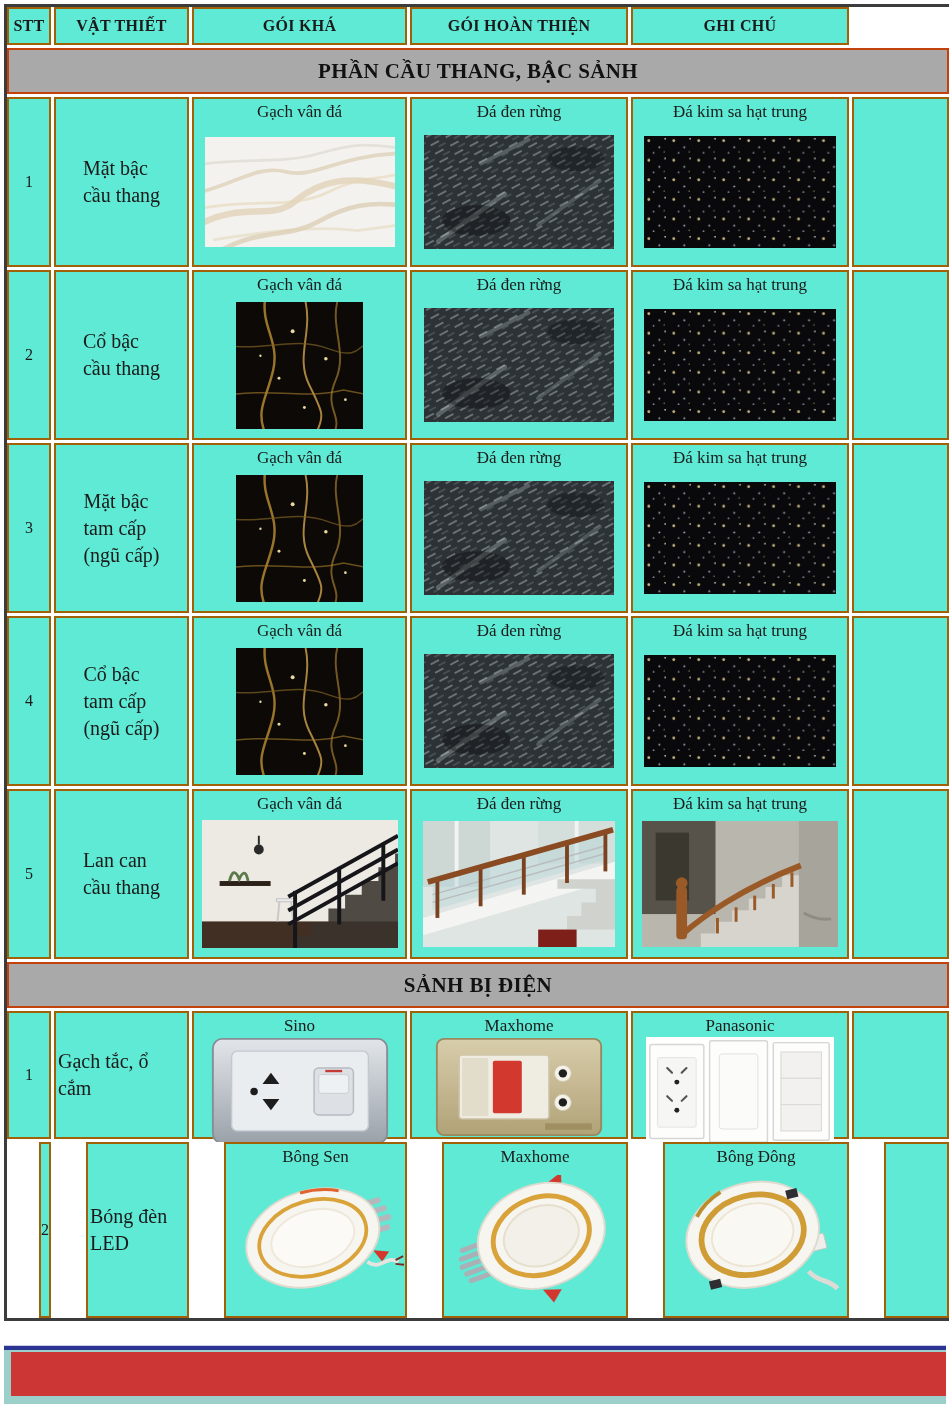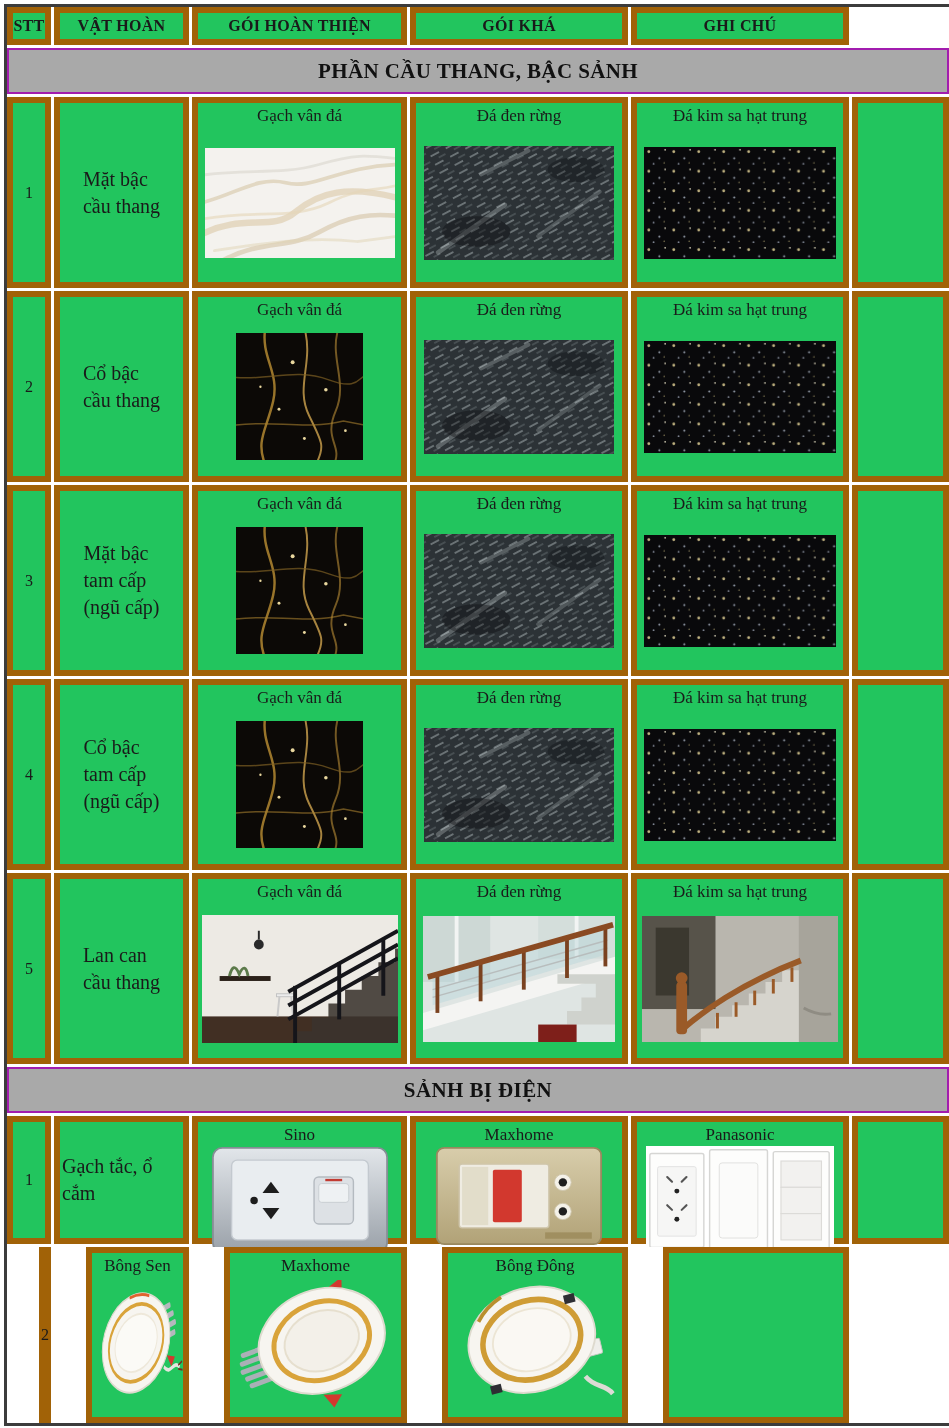--- a/index.html
+++ b/index.html
@@ -13,37 +13,37 @@
   .mtable{
     width:942px;border:3px solid #3c3c3c;background:#ffffff;
     display:flex;flex-direction:column;gap:3px;
   }
   .grid{
     display:grid;
     grid-template-columns:44px 135px 215px 218px 218px 97px;
     gap:3px;background:#ffffff;
   }
   .cell{
-    background:#22c55e;border:6px solid #a16207;
+    background:#5eead4;border:2px solid #a16207;
     display:flex;box-sizing:border-box;min-width:0;
   }
   .header-row .cell{
     align-items:center;justify-content:center;height:38px;
     font-weight:bold;font-size:16px;letter-spacing:.3px;
   }
   .section-band{
-    border:2px solid #a21caf;background:#a9a9a9;height:42px;
+    border:2px solid #c2410c;background:#a9a9a9;height:42px;
     display:flex;align-items:center;justify-content:center;
   }
   .section-title{font-weight:bold;font-size:21px;letter-spacing:.4px;color:#111;}
   .rows{display:flex;flex-direction:column;gap:3px;}
   .sections{display:flex;flex-direction:column;gap:3px;}
   .section{display:flex;flex-direction:column;gap:3px;}
 
-  .sec-0 .material-row .cell{height:191px;}
+  .sec-0 .material-row .cell{height:170px;}
   .sec-1 .row-0 .cell{height:128px;}
   .sec-1 .row-1 .cell{height:176px;margin-left:32px;}
 
   .stt-cell{align-items:center;justify-content:center;font-size:16px;}
   .material-cell{
     align-items:center;justify-content:center;text-align:left;
     font-size:20px;line-height:1.35;white-space:pre-line;padding:2px;
   }
   .option-cell{flex-direction:column;align-items:center;padding-top:2px;}
   .opt-label{font-size:17px;line-height:22px;height:22px;flex:none;}
@@ -73,23 +73,23 @@
   .footer-red{width:100%;height:100%;background:#cc3634;}
 </style>
 </head>
 <body>
 
 <div class="page">
 
   <div class="mtable">
     <div class="grid header-row">
       <div class="cell">STT</div>
-      <div class="cell">VẬT HOÀN</div>
+      <div class="cell">VẬT THIẾT</div>
+      <div class="cell">GÓI KHÁ</div>
       <div class="cell">GÓI HOÀN THIỆN</div>
-      <div class="cell">GÓI KHÁ</div>
       <div class="cell">GHI CHÚ</div>
     </div>
     <div class="sections" id="sections-root">
   <section class="section sec-0">
     <div class="section-band">
       <span class="section-title">PHẦN CẦU THANG, BẬC SẢNH</span>
     </div>
     <div class="rows">
   <div class="grid material-row row-0">
     <div class="cell stt-cell">1</div>
@@ -568,20 +568,21 @@
       </g>
     </svg>
   </div>
 </div>
     </div>
     <div class="cell note-cell"></div>
   </div>
 
   <div class="grid material-row row-1">
     <div class="cell stt-cell">2</div>
+    <div class="cell material-cell">Bóng đèn LED</div>
     <div class="cell option-cell">
       <div class="opt-label">Bông Sen</div>
       <div class="swatch-holder">
   <div class="swatch sw-led-downlight-bongsen">
     <svg viewBox="0 0 190 130" preserveAspectRatio="none">
       <g transform="rotate(-16 95 62)">
         <g fill="#b4b8bd">
           <rect x="138" y="40" width="34" height="6" rx="2"></rect>
                           <rect x="140" y="50" width="36" height="6" rx="2"></rect>
           <rect x="142" y="60" width="36" height="6" rx="2"></rect>

